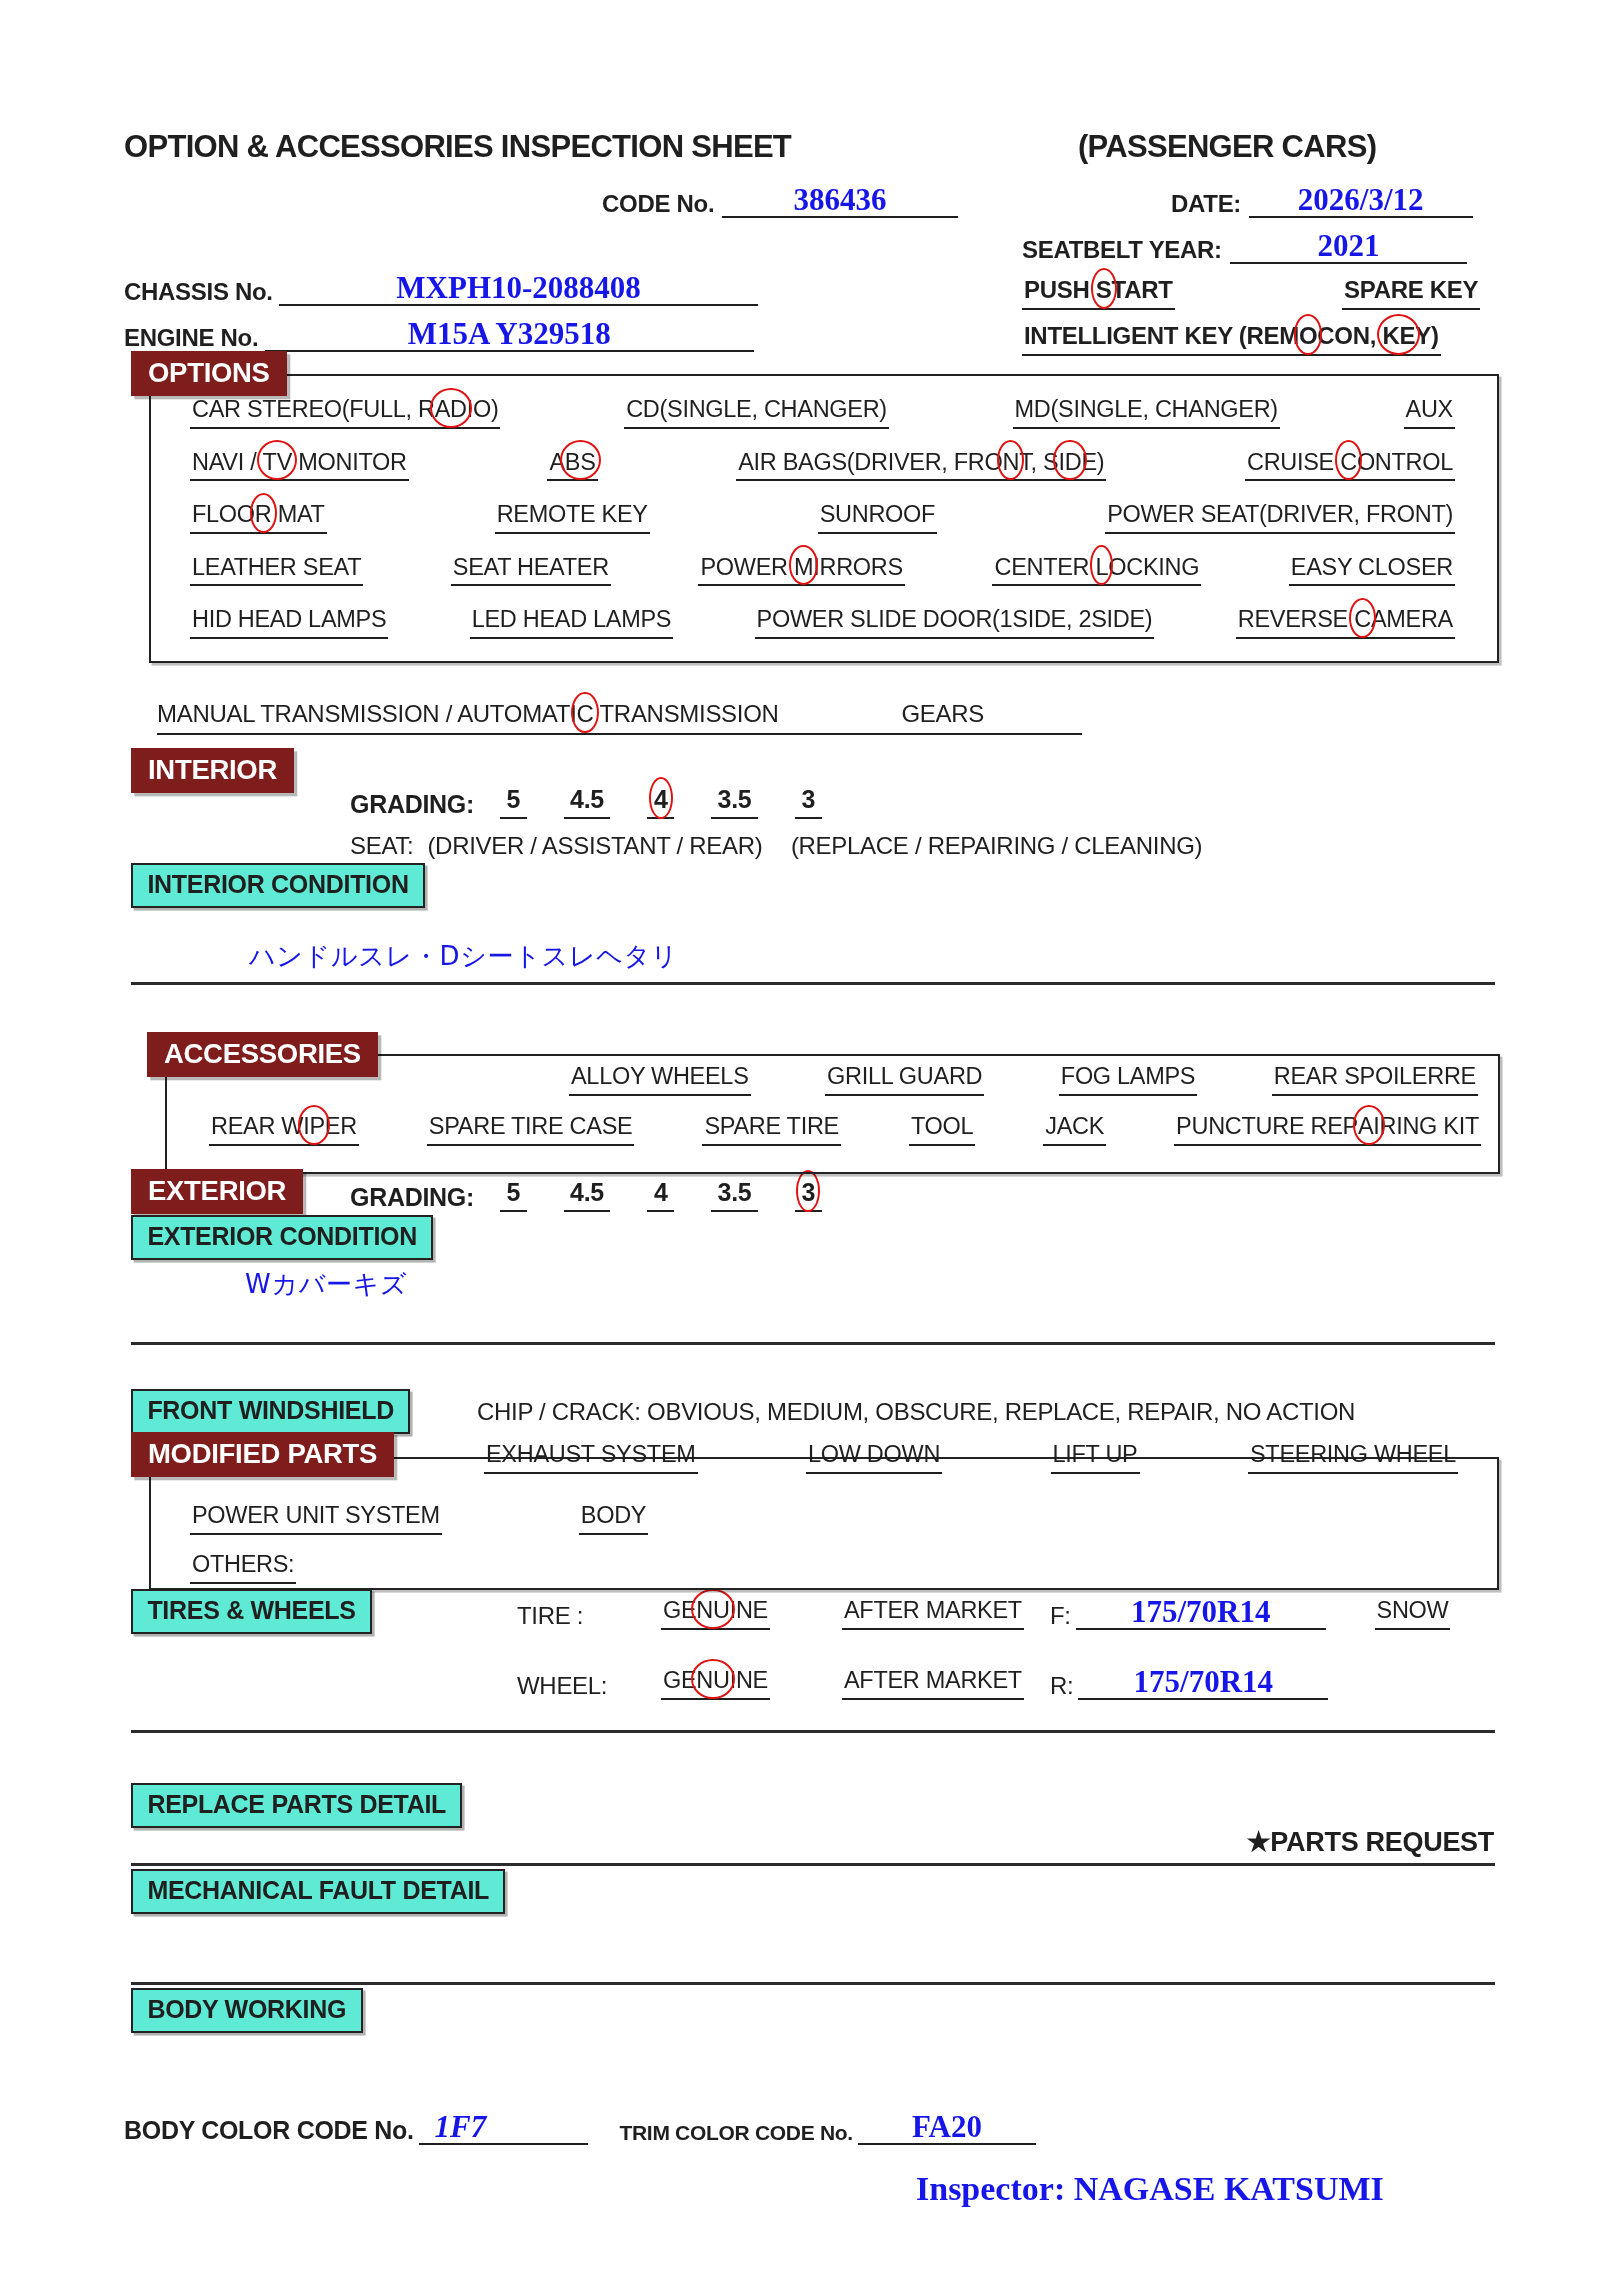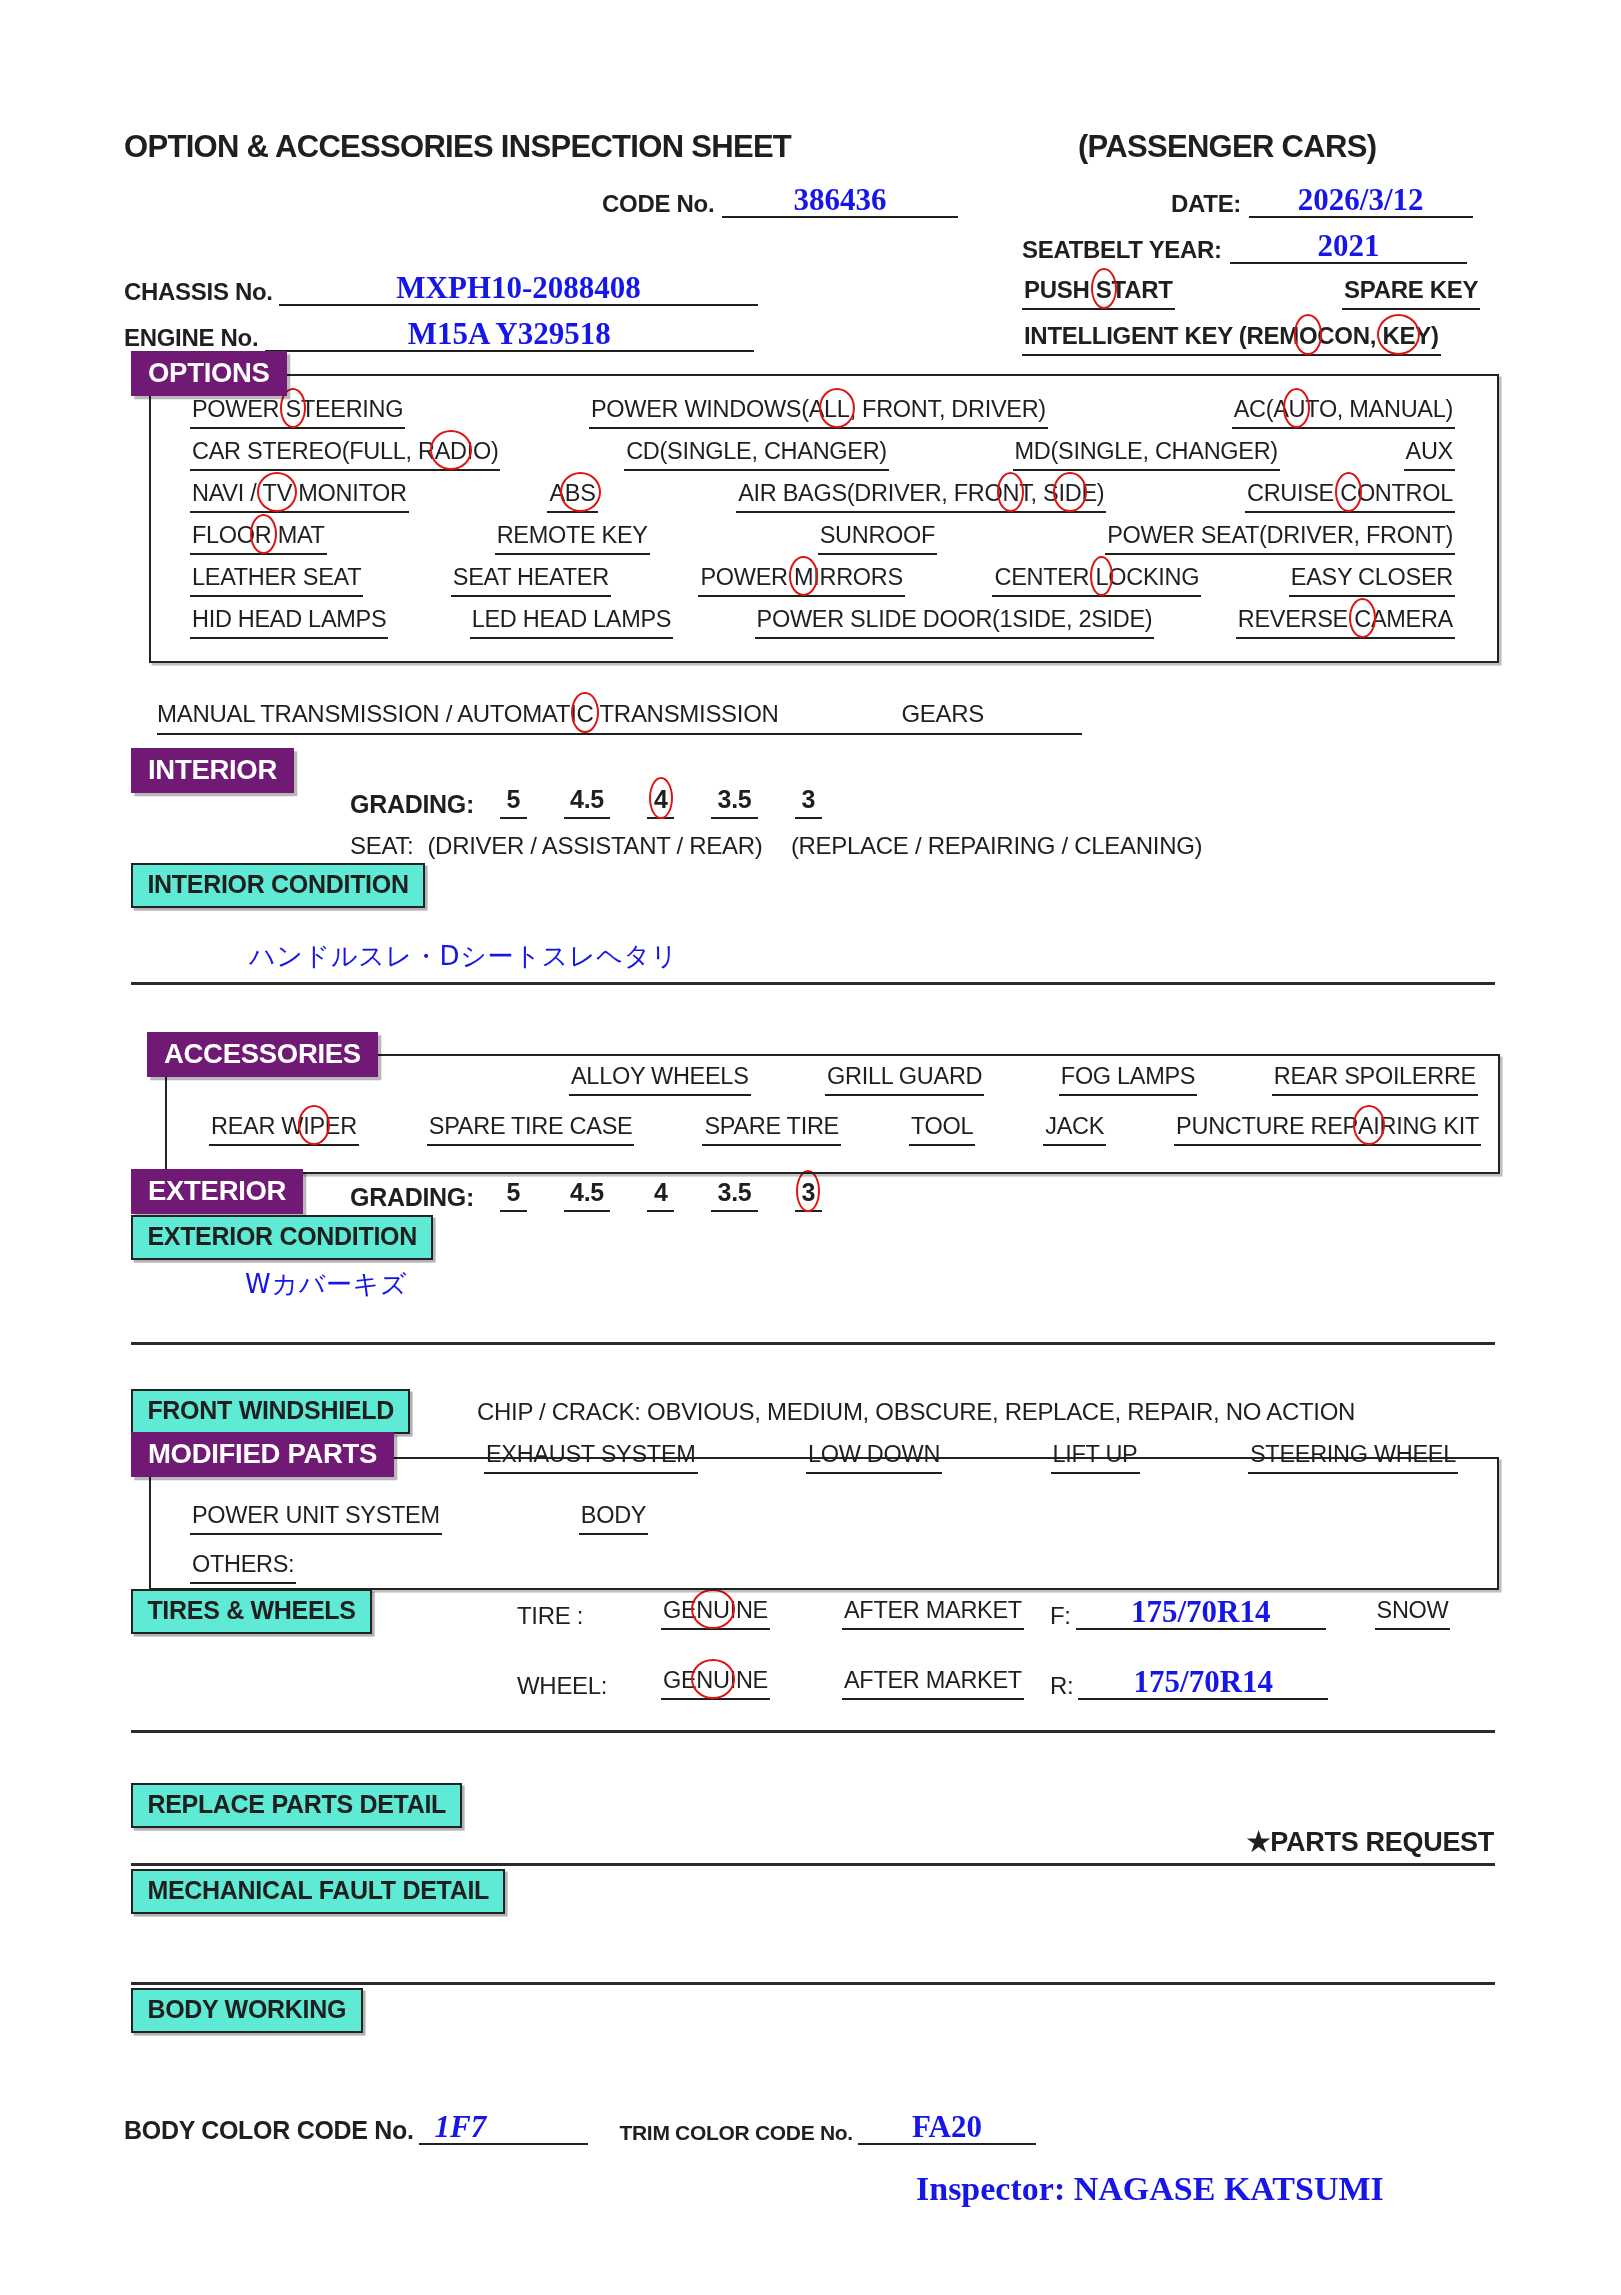--- a/index.html
+++ b/index.html
@@ -26,21 +26,21 @@
   }
   .row-flex{display:flex;justify-content:space-between;align-items:flex-end;}
 
   .circ{position:relative;display:inline-block;}
   .circ::after{
     content:"";position:absolute;left:-5.2px;right:-5.2px;top:-8.5px;bottom:-4.6px;
     border:2.6px solid var(--red);border-radius:50%;pointer-events:none;
   }
 
   .blackbox{
-    position:absolute;background:#701a75;color:#ffffff;font-weight:700;
+    position:absolute;background:#7f1d1d;color:#ffffff;font-weight:700;
     font-size:27.5px;padding:5.9px 17px 7.2px 17px;white-space:nowrap;
     box-shadow:3.3px 3.3px 0 rgba(0,0,0,0.28);z-index:3;letter-spacing:-0.3px;
   }
   .whitebox{
     position:absolute;background:#5eead4;border:2px solid #222222;
     font-size:25px;font-weight:600;padding:5.2px 14.4px 6.5px 14.4px;white-space:nowrap;
     box-shadow:2.6px 2.6px 0 rgba(0,0,0,0.30);z-index:3;text-align:center;
   }
   .outline{position:absolute;border:2px solid #222222;background:transparent;z-index:1;
     box-shadow:2.6px 2.6px 0 rgba(0,0,0,0.25);}
@@ -96,25 +96,20 @@
     <span class="lbl">ENGINE No.</span>
     <span class="blank" style="min-width:481px;margin-left:6.5px;">M15A Y329518</span>
   </div>
   <div class="lblrow" style="left:1022px;top:322px;">
     <span class="u-item" style="font-size:24px;font-weight:600;">INTELLIGENT KEY (REM<span class="circ">O</span>CON, <span class="circ">KE</span>Y)</span>
   </div>
 
   <div class="blackbox" style="left:131px;top:351px;">OPTIONS</div>
   <div class="outline" style="left:149px;top:374px;width:1346px;height:285px;"></div>
   <div style="position:absolute;left:190px;top:396px;width:1265px;height:243px;display:flex;flex-direction:column;justify-content:space-between;z-index:2;">
-    <div class="row-flex">
-        <span class="u-item">POWER <span class="circ">S</span>TEERING</span>
-        <span class="u-item">POWER WINDOWS(A<span class="circ">LL</span>, FRONT, DRIVER)</span>
-        <span class="u-item">AC(A<span class="circ">U</span>TO, MANUAL)</span>
-      </div>
     <div class="row-flex">
         <span class="u-item">CAR STEREO(FULL, R<span class="circ">AD</span>IO)</span>
         <span class="u-item">CD(SINGLE, CHANGER)</span>
         <span class="u-item">MD(SINGLE, CHANGER)</span>
         <span class="u-item">AUX</span>
       </div>
     <div class="row-flex">
         <span class="u-item">NAVI / <span class="circ">TV</span> MONITOR</span>
         <span class="u-item">A<span class="circ">BS</span></span>
         <span class="u-item">AIR BAGS(DRIVER, FRO<span class="circ">N</span>T, S<span class="circ">ID</span>E)</span>

